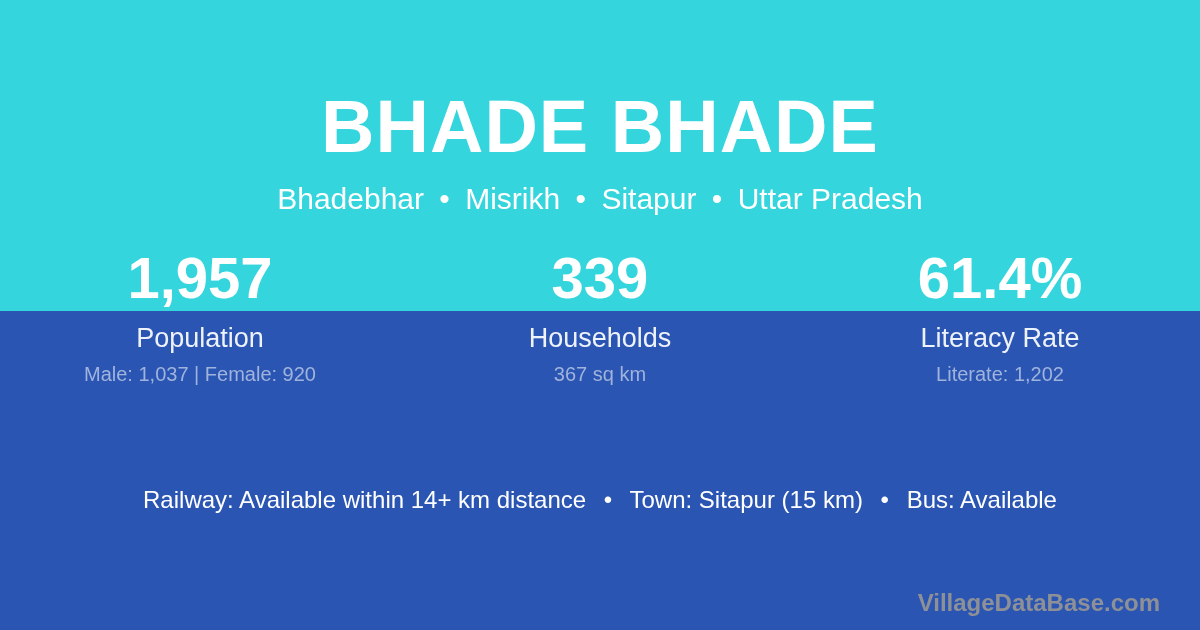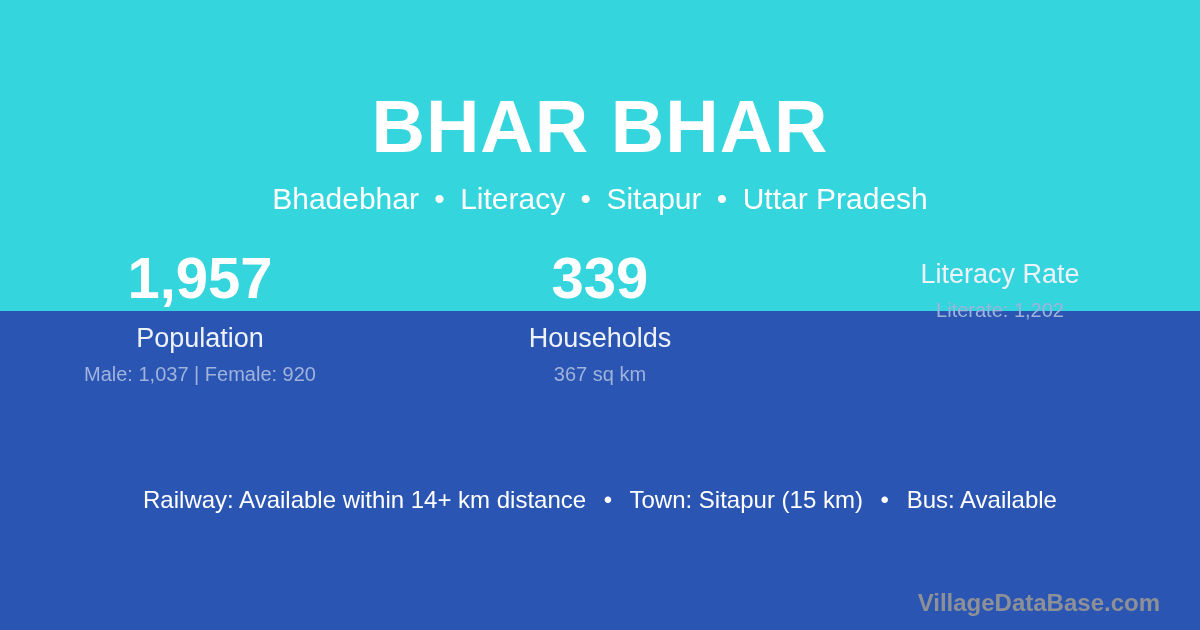--- a/index.html
+++ b/index.html
@@ -135,26 +135,26 @@
   }
 </style>
 </head>
 <body>
 
 <div class="card">
 
   <div class="top-band"></div>
   <div class="bottom-band"></div>
 
-  <div class="title">BHAR BHAR</div>
+  <div class="title">BHADE BHADE</div>
 
   <div class="subtitle">
     <span>Bhadebhar</span>
     <span class="sep">•</span>
-    <span>Literacy</span>
+    <span>Misrikh</span>
     <span class="sep">•</span>
     <span>Sitapur</span>
     <span class="sep">•</span>
     <span>Uttar Pradesh</span>
   </div>
 
   <div class="stats">
 
     <div class="stat">
       <div class="stat-value">1,957</div>
@@ -162,20 +162,21 @@
       <div class="stat-sub">Male: 1,037 | Female: 920</div>
     </div>
 
     <div class="stat">
       <div class="stat-value">339</div>
       <div class="stat-label">Households</div>
       <div class="stat-sub">367 sq km</div>
     </div>
 
     <div class="stat">
+      <div class="stat-value">61.4%</div>
       <div class="stat-label">Literacy Rate</div>
       <div class="stat-sub">Literate: 1,202</div>
     </div>
 
   </div>
 
   <div class="infra">
     <span>Railway: Available within 14+ km distance</span>
     <span class="sep">•</span>
     <span>Town: Sitapur (15 km)</span>

